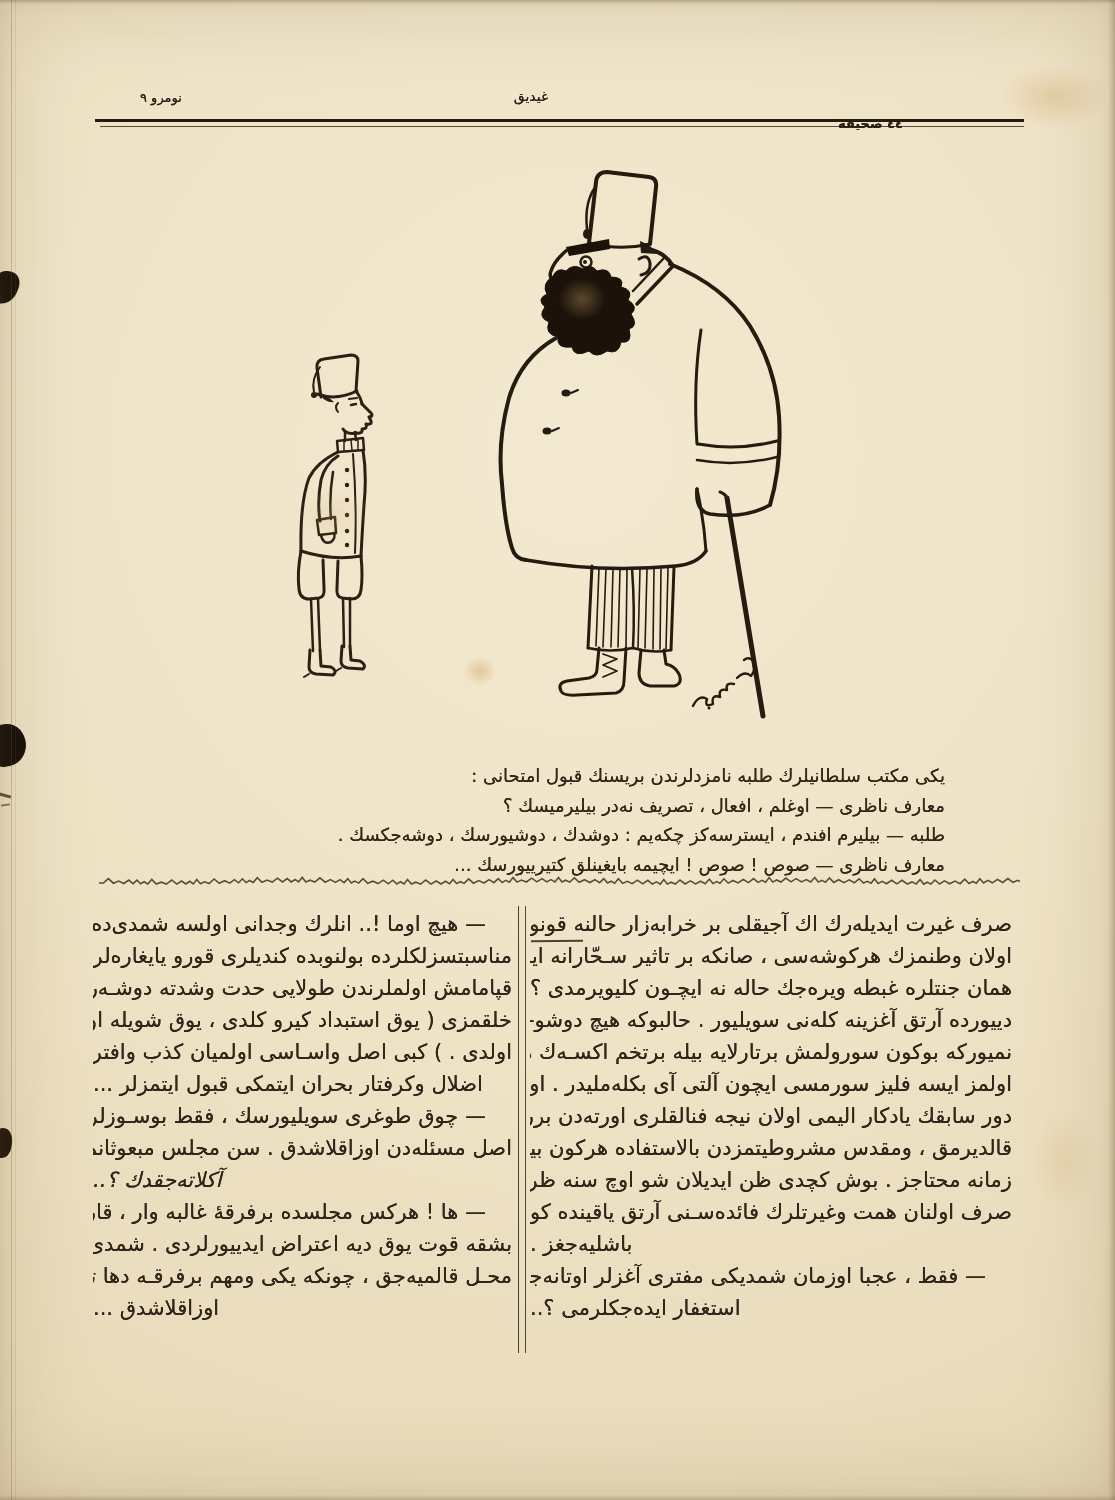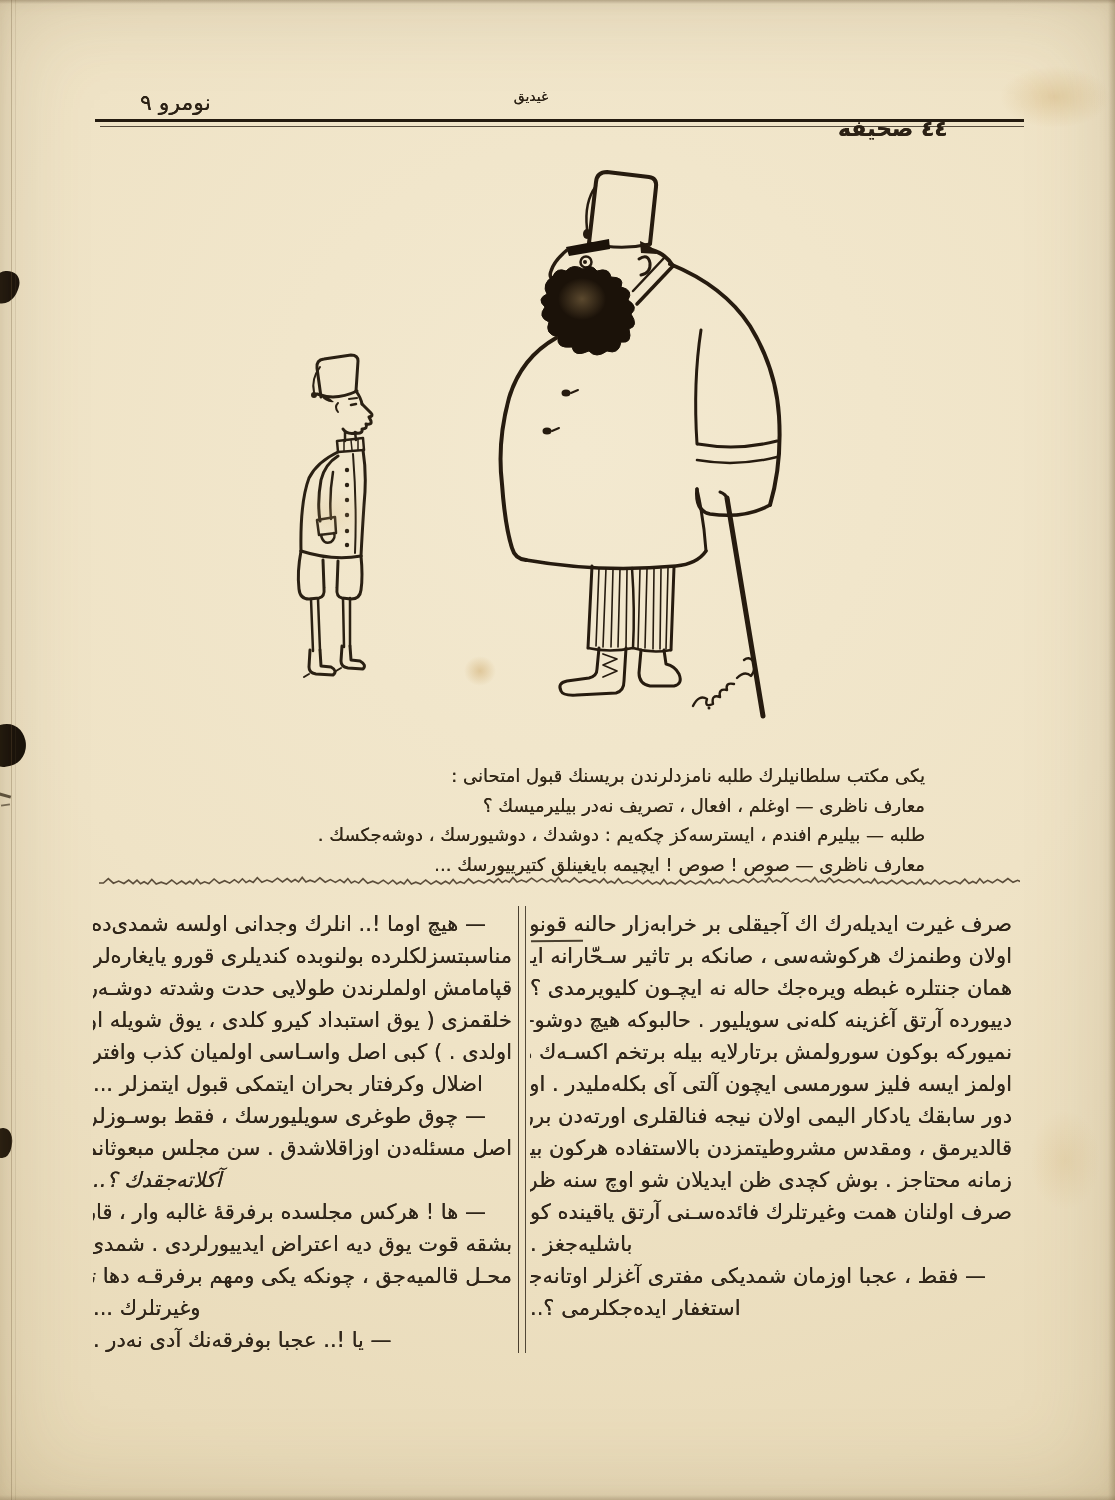--- a/index.html
+++ b/index.html
@@ -4,32 +4,32 @@
 <style>
   html,body{margin:0;padding:0;}
   body{width:1115px;height:1500px;overflow:hidden;background:#e9dbba;
        font-family:"DejaVu Sans",sans-serif;}
   .page{position:relative;width:1115px;height:1500px;overflow:hidden;
         background:radial-gradient(120% 90% at 52% 30%, #f3e9d0 0%, var(--paper,#efe3c6) 45%, #e9dbba 78%, #e1d1aa 100%);
         color:var(--ink,#2b2115);}
   .page::after{content:'';position:absolute;inset:0;pointer-events:none;
         box-shadow:inset 0 0 90px rgba(120,95,55,.22), inset 0 0 16px rgba(120,95,55,.15);}
   
-  .hdr{position:absolute;font-size:22px;letter-spacing:.5px;direction:rtl;
+  .hdr{position:absolute;font-size:13px;letter-spacing:.5px;direction:rtl;
        text-shadow:0 0 .5px currentColor;white-space:nowrap;}
   #hdr-page{left:838px;top:90px;font-weight:bold;margin-top:26px;}
   #hdr-title{left:471px;top:88px;width:120px;text-align:center;font-size:14px;}
   #hdr-issue{left:140px;top:90px;}
   .rule{position:absolute;background:var(--rule,#241b10);}
   #rule-top{left:95px;top:119px;width:929px;height:2.5px;}
   #rule-bot{left:100px;top:126px;width:924px;height:1px;opacity:.75;}
   
   #cartoon{position:absolute;left:0;top:0;width:1115px;height:760px;}
   
-  #caption{position:absolute;right:190px;top:761px;width:600px;direction:rtl;
+  #caption{position:absolute;right:170px;top:761px;width:600px;direction:rtl;
            text-align:right;font-size:18px;color:#332818;}
   #caption .cap-ln{height:29.5px;line-height:29.5px;white-space:nowrap;
            text-shadow:0 0 .5px currentColor;}
   
   #wavy{position:absolute;left:98px;top:874px;width:922px;height:14px;}
   
   .col{position:absolute;top:908px;direction:rtl;font-size:21px;color:#30261a;}
   #col-right{left:530px;width:482px;}
   #col-left{left:93px;width:419px;}
   .col .ln{height:32px;line-height:32px;white-space:nowrap;overflow:hidden;
@@ -214,22 +214,21 @@
       <div class="ln j">قپامامش اولملرندن طولايى حدت وشدته دوشـه‌رك معصوم</div>
       <div class="ln j">خلقمزى ( يوق استبداد كيرو كلدى ، يوق شويله اولدى ، بويله</div>
       <div class="ln j">اولدى . ) كبى اصل واسـاسى اولميان كذب وافترا حبلريله</div>
       <div class="ln">اضلال وكرفتار بحران ايتمكى قبول ايتمزلر ...</div>
       <div class="ln ind j">— چوق طوغرى سويليورسك ، فقط بوسـوزلر ايله</div>
       <div class="ln j">اصل مسئله‌دن اوزاقلاشدق . سن مجلس مبعوثانمزه عائد برشى</div>
       <div class="ln ind2">آكلاته‌جقدك ؟..</div>
       <div class="ln ind j">— ها ! هركس مجلسده برفرقهٔ غالبه وار ، قارشوسنده</div>
       <div class="ln j">بشقه قوت يوق ديه اعتراض ايدييورلردى . شمدى او اعتراضه</div>
       <div class="ln j">محـل قالميه‌جق ، چونكه يكى ومهم برفرقـه دها تشـكل</div>
-      <div class="ln">وغيرتلرك ...</div>
-      <div class="ln ind">— يا !.. عجبا بوفرقه‌نك آدى نه‌در .</div>
+      <div class="ln">اوزاقلاشدق ...</div>
     </div>
   <div id="col-divider"></div>
   <div id="word-underline"></div>
 
   <div class="stain" id="stain-1"></div>
   <div class="stain" id="stain-2"></div>
   <div class="stain" id="stain-3"></div>
   <div class="stain" id="stain-4"></div>
   <div class="stain" id="stain-5"></div>
   <div class="blob" id="blob-1"></div>

